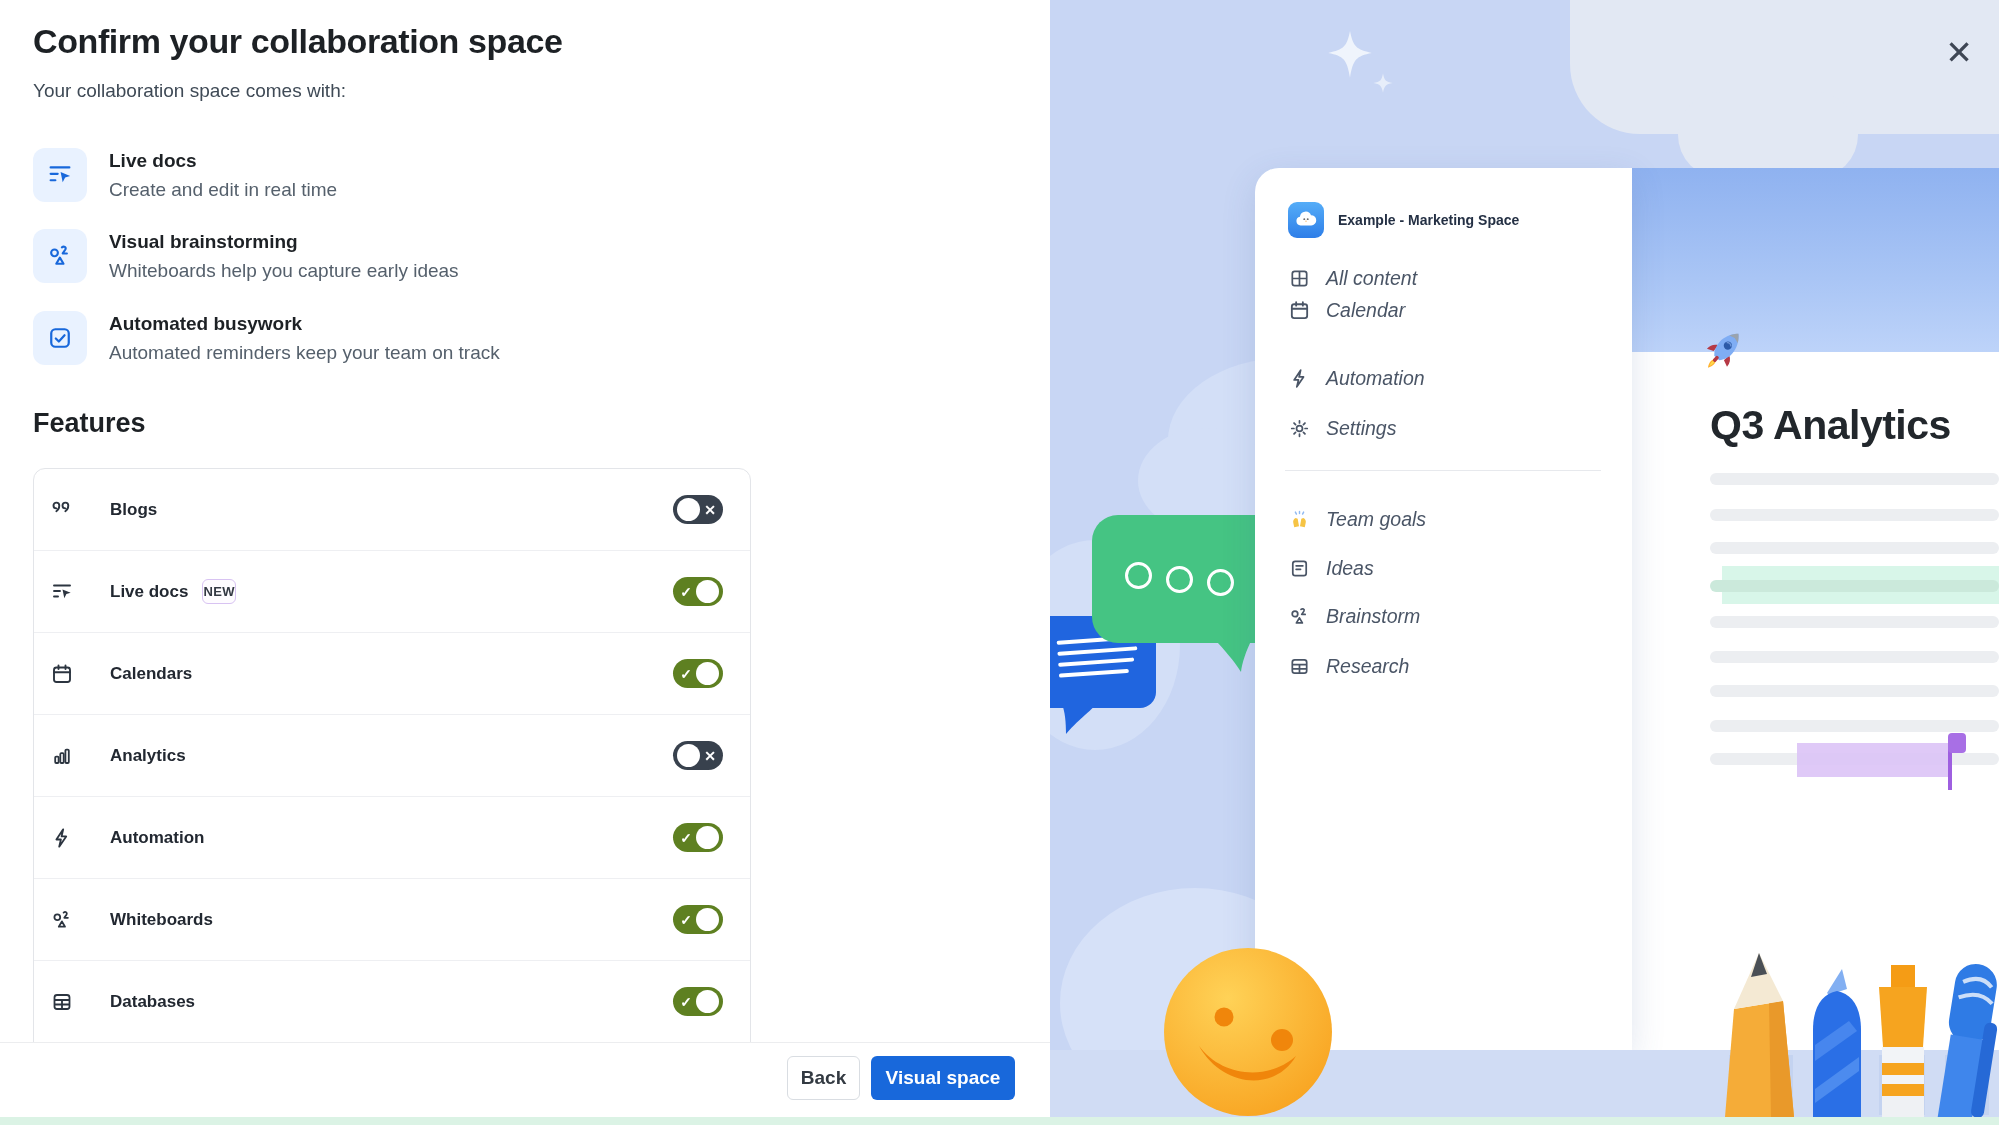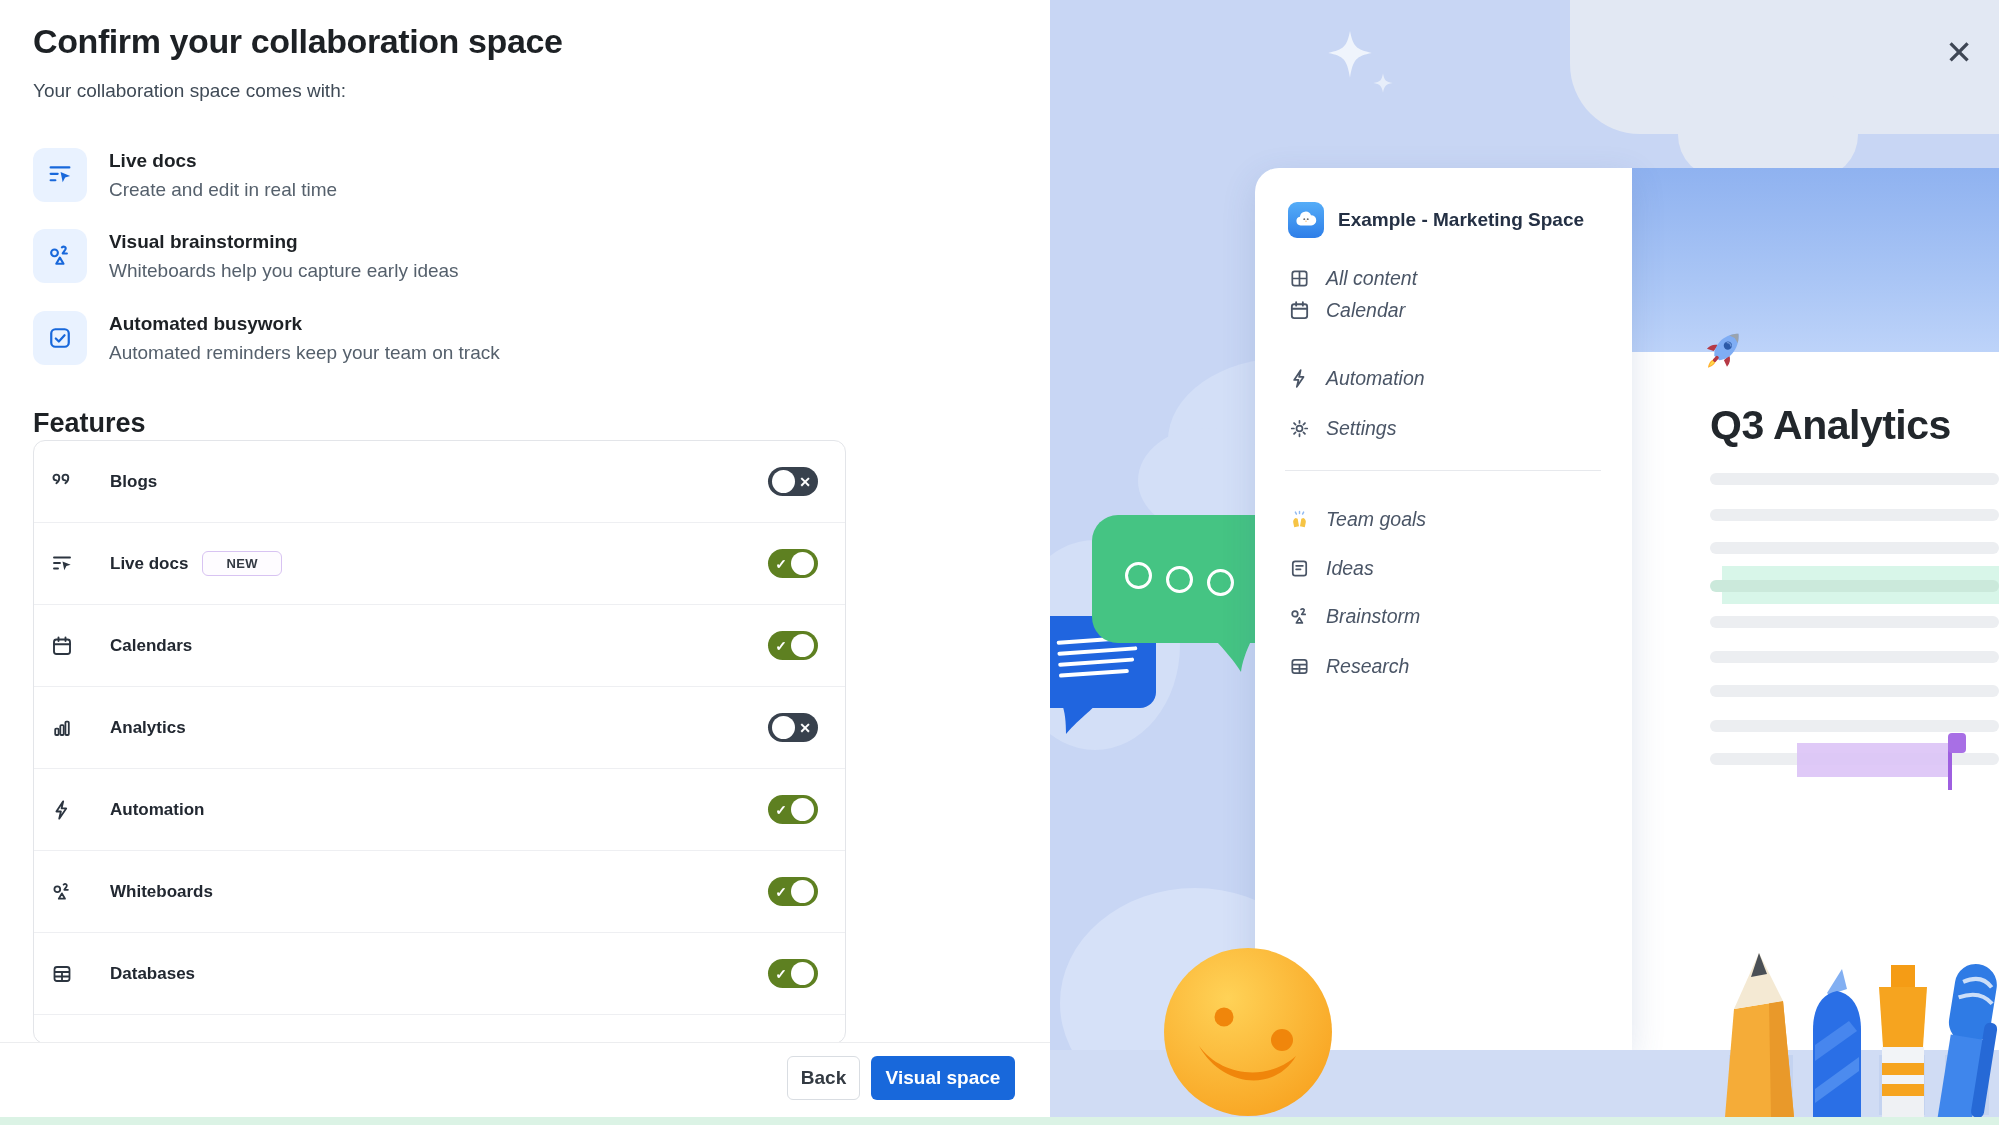--- a/index.html
+++ b/index.html
@@ -14,26 +14,26 @@
 
   .highlight { position:absolute; left:33px; width:700px; height:54px; display:flex; align-items:center; }
   .hl-tile { width:54px; height:54px; border-radius:12px; background:#E9F2FF; color:#1868DB; display:flex; align-items:center; justify-content:center; flex:0 0 54px; }
   .hl-tile svg { width:28px; height:28px; }
   .hl-text { margin-left:22px; }
   .hl-title { font-size:19px; font-weight:700; color:#1d2125; margin-bottom:7px; }
   .hl-desc { font-size:19px; color:#55606c; }
 
   .features-heading { position:absolute; left:33px; top:408px; font-size:27px; font-weight:800; color:#1d2125; }
 
-  .features-list { position:absolute; left:33px; top:440px; width:813px; height:604px; border:1px solid #E3E5E9; border-radius:12px; background:#fff; overflow:hidden; }
+  .features-list { position:absolute; left:33px; top:468px; width:718px; height:604px; border:1px solid #E3E5E9; border-radius:12px; background:#fff; overflow:hidden; }
   .feature-row { display:flex; align-items:center; height:82px; padding:0 27px 0 16px; border-bottom:1px solid #EEEFF2; }
   .row-icon { width:24px; height:24px; color:#2c3540; flex:0 0 24px; }
   .row-icon svg { width:24px; height:24px; }
   .row-label { margin-left:36px; font-size:17px; font-weight:700; color:#222831; }
-  .row-badge { margin-left:14px; font-size:13px; font-weight:700; letter-spacing:.4px; color:#343a44; background:#FEFCFF; border:1px solid #D8C3F2; border-radius:6px; padding:4px 23px;text-align:center; }
+  .row-badge { margin-left:14px; font-size:13px; font-weight:700; letter-spacing:.4px; color:#343a44; background:#FEFCFF; border:1px solid #D8C3F2; border-radius:6px; padding:4px 0;text-align:center; }
   .row-spacer { flex:1; }
   .toggle { width:50px; height:29px; border-radius:15px; display:flex; align-items:center; justify-content:space-between; padding:0 4px; cursor:pointer; }
   .toggle.on  { background:#5E8021; }
   .toggle.off { background:#38414D; }
   .knob { width:23px; height:23px; border-radius:50%; background:#fff; }
   .t-glyph { color:#fff; font-size:14px; font-weight:700; width:18px; text-align:center; }
 
   .left-footer { position:absolute; left:0; top:1042px; width:1050px; height:75px; background:#fff; border-top:1px solid #ECEDEF; z-index:6; }
   .btn { position:absolute; top:13px; height:44px; border-radius:6px; font-size:19px; font-weight:600; display:flex; align-items:center; justify-content:center; cursor:pointer; border:none; font-family:"Liberation Sans", sans-serif; }
   .btn-back { left:787px; width:73px; background:#fff; border:1px solid #D9DDE2; color:#333a42; }
@@ -56,21 +56,21 @@
   .bubble-blue { position:absolute; left:-16px; top:616px; width:122px; height:92px; background:#2065DF; border-radius:16px; z-index:1; }
   .bubble-blue .lines { position:absolute; left:24px; top:22px; transform:rotate(-4deg); }
   .bubble-blue .bline { height:4px; background:#fff; border-radius:2px; margin-bottom:7px; }
   .bubble-blue .tail { position:absolute; left:18px; top:88px; }
 
   
   .sidebar-card { position:absolute; left:205px; top:168px; width:377px; height:882px; background:#fff; border-radius:24px 0 0 0; box-shadow:0 10px 34px rgba(64,92,156,.16); z-index:4; }
   .space-header { position:absolute; left:33px; top:34px; display:flex; align-items:center; }
   .space-icon { width:36px; height:36px; border-radius:9px; background:linear-gradient(180deg,#55ADF8,#2E7EE8); display:flex; align-items:center; justify-content:center; }
   .space-icon svg { width:26px; height:26px; }
-  .space-name { margin-left:14px; font-size:19px; font-weight:700; color:#243044; }
+  .space-name { margin-left:14px; font-size:14px; font-weight:700; color:#243044; }
   .side-item { position:absolute; left:33px; width:320px; height:50px; display:flex; align-items:center; color:#4a5566;font-style:italic; }
   .side-item svg { width:23px; height:23px; flex:0 0 23px; }
   .side-item .side-label { margin-left:15px; font-size:19.5px; }
   .side-divider { position:absolute; left:30px; top:302px; width:316px; height:1px; background:#E7E9ED; }
 
   
   .page-white { position:absolute; left:582px; top:168px; width:367px; height:882px; background:#fff; z-index:3; }
   .page-banner { position:absolute; left:0; top:0; width:367px; height:184px; background:linear-gradient(180deg,#8FB2F0 0%,#A9C5F5 60%,#BDD3F9 100%); }
   .rocket { position:absolute; left:64px; top:156px; width:54px; height:54px; }
   .page-title { position:absolute; left:78px; top:234px; font-size:41px; font-weight:800; color:#22272c; letter-spacing:-0.5px; }

